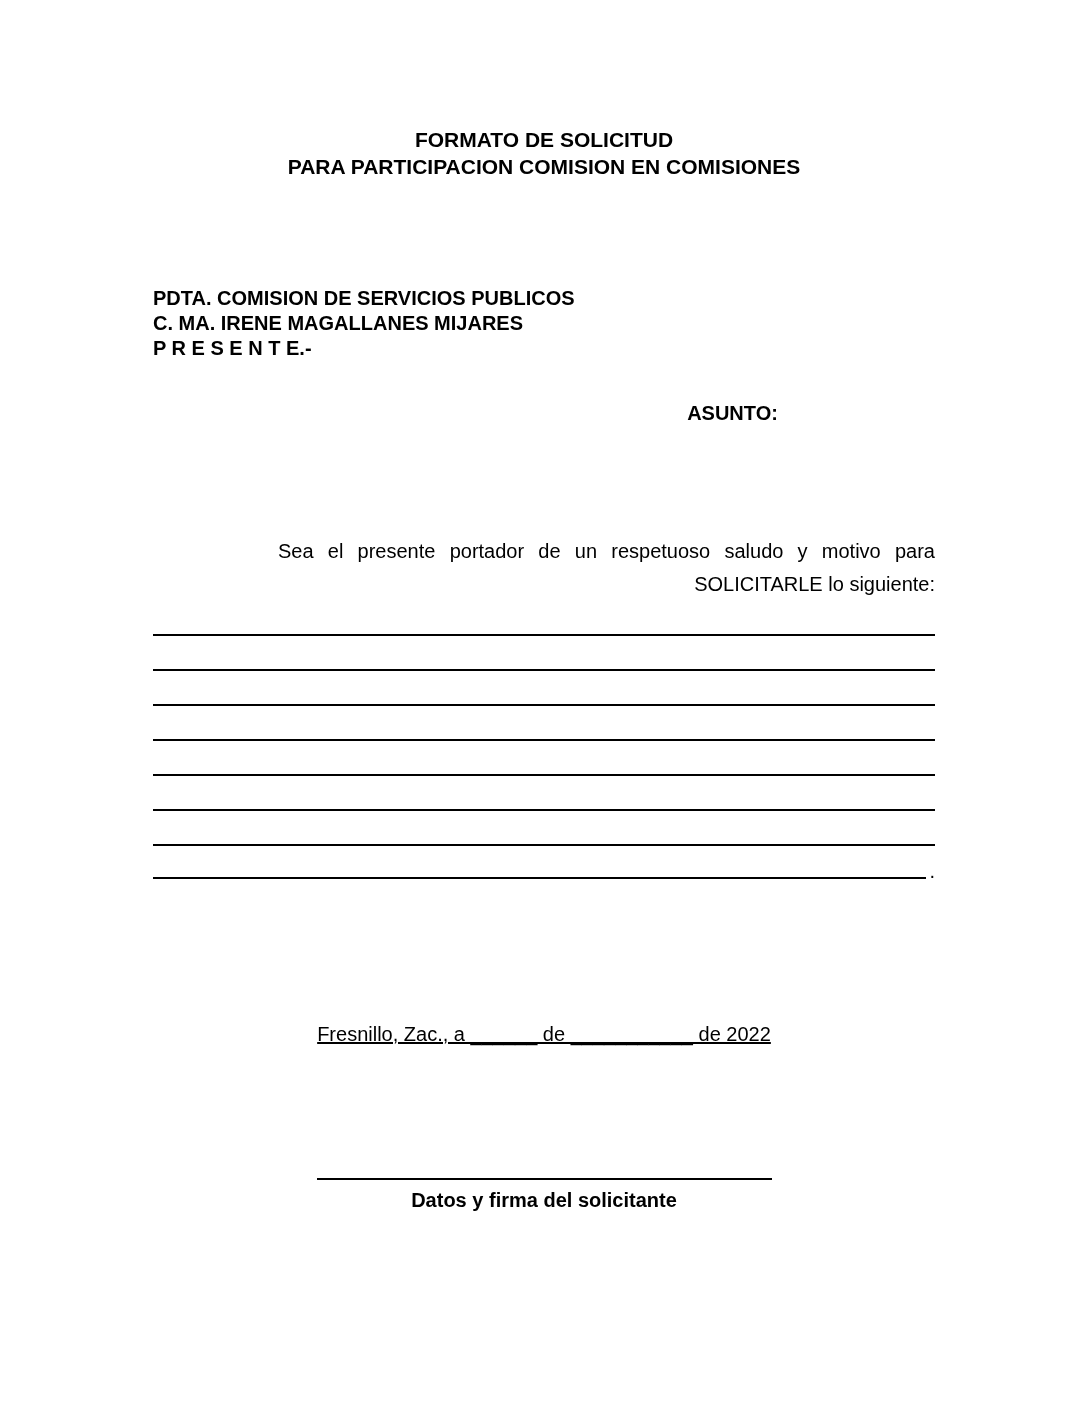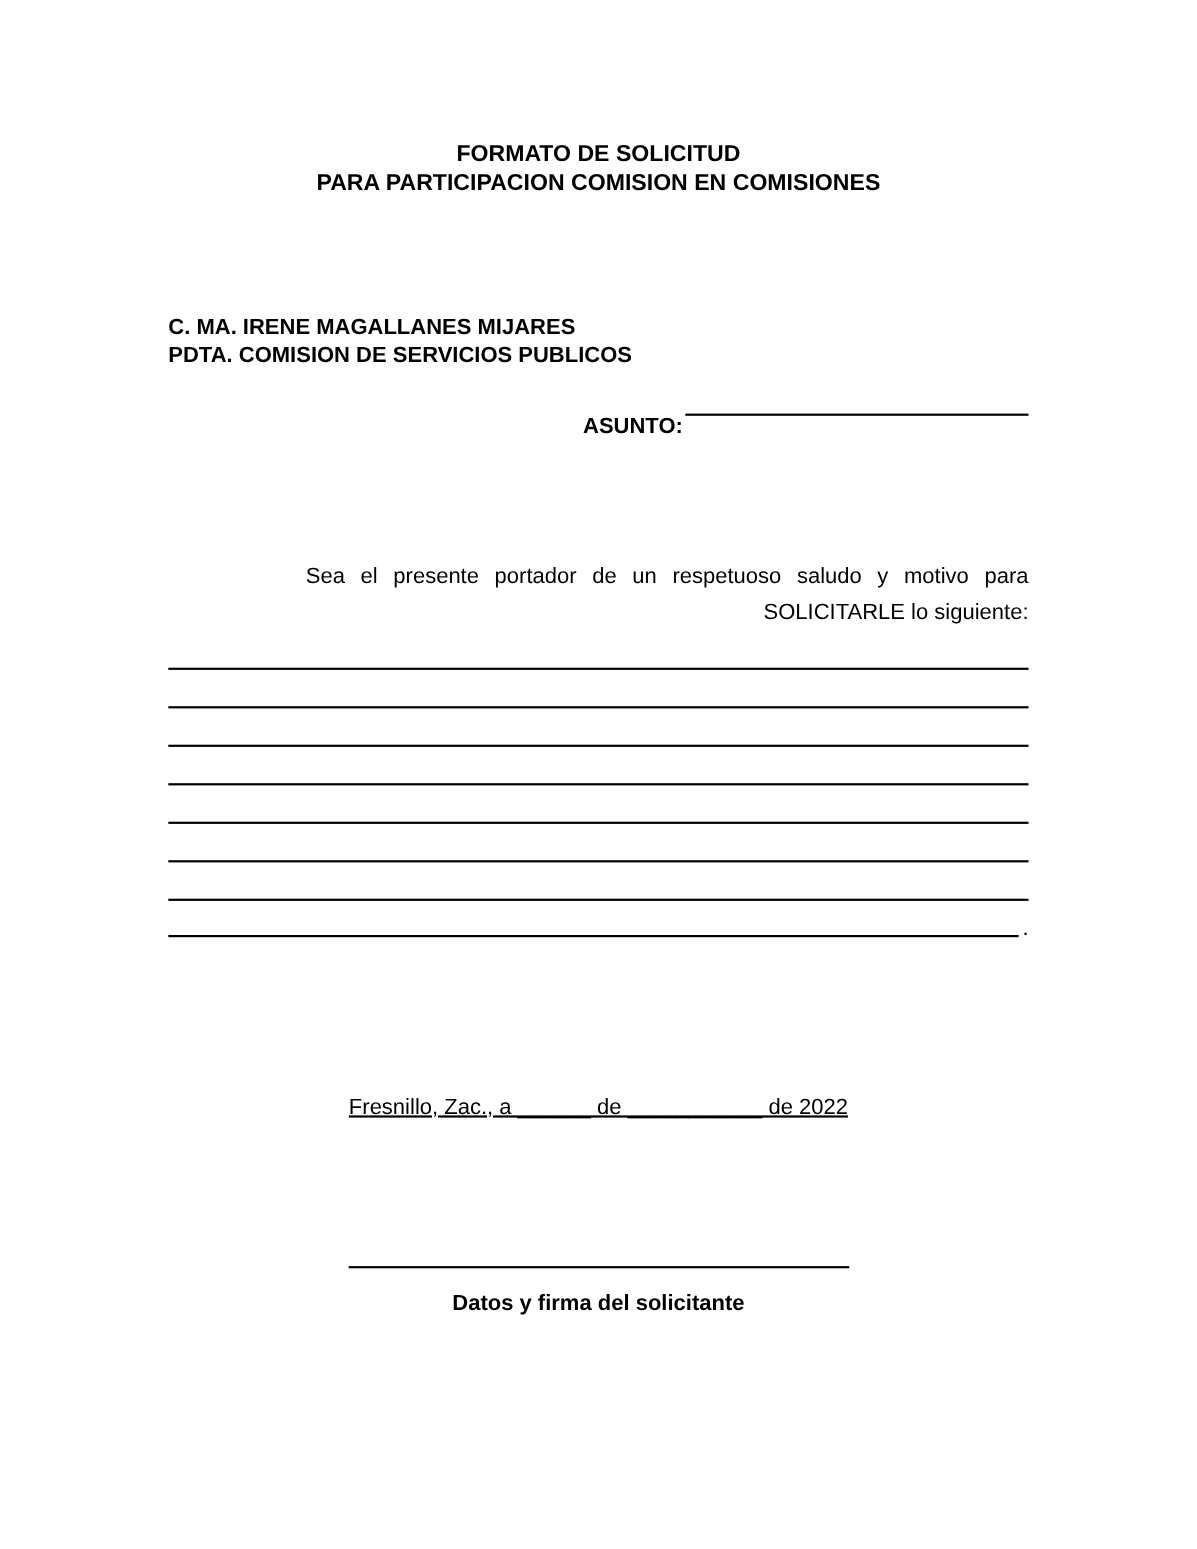--- a/index.html
+++ b/index.html
@@ -30,21 +30,22 @@
     margin-top: 106px;
     font-weight: bold;
     font-size: 20px;
     line-height: 25px;
     text-align: left;
   }
   .asunto-row {
     margin-top: 40px;
     margin-left: 377px;
     display: flex;
-    align-items: flex-start;
+    align-items: center;
+    flex-direction: column;
   }
   .asunto-label {
     font-weight: bold;
     font-size: 20px;
     line-height: 24px;
     white-space: nowrap;
   }
   .asunto-line {
     flex: 1;
     border-bottom: 2px solid #000000;
@@ -92,41 +93,42 @@
     font-size: 20px;
     line-height: 24px;
     text-decoration: underline;
   }
   .signature-line {
     margin: 132px auto 0 auto;
     width: 455px;
     border-top: 2px solid #000000;
   }
   .signature-caption {
-    margin-top: 20px;
+    margin-top: 8px;
     text-align: center;
     font-weight: bold;
     font-size: 20px;
     line-height: 24px;
   }
 </style>
 </head>
 <body>
 
 <div class="page">
   <div class="content">
 
     <div class="title-block">
       <div>FORMATO DE SOLICITUD</div>
       <div>PARA PARTICIPACION COMISION EN COMISIONES</div>
     </div>
 
     <div class="recipient-block">
+      <div>PDTA. COMISION DE SERVICIOS PUBLICOS</div>
       <div>C. MA. IRENE MAGALLANES MIJARES</div>
-      <div>PDTA. COMISION DE SERVICIOS PUBLICOS</div>
+      <div>P R E S E N T E.-</div>
     </div>
 
     <div class="asunto-row">
       <span class="asunto-label">ASUNTO:</span>
       <span class="asunto-line"></span>
     </div>
 
     <div class="body-par">
       <div class="body-line1">Sea el presente portador de un respetuoso saludo y motivo para</div>
       <div class="body-line2">SOLICITARLE lo siguiente:</div>

